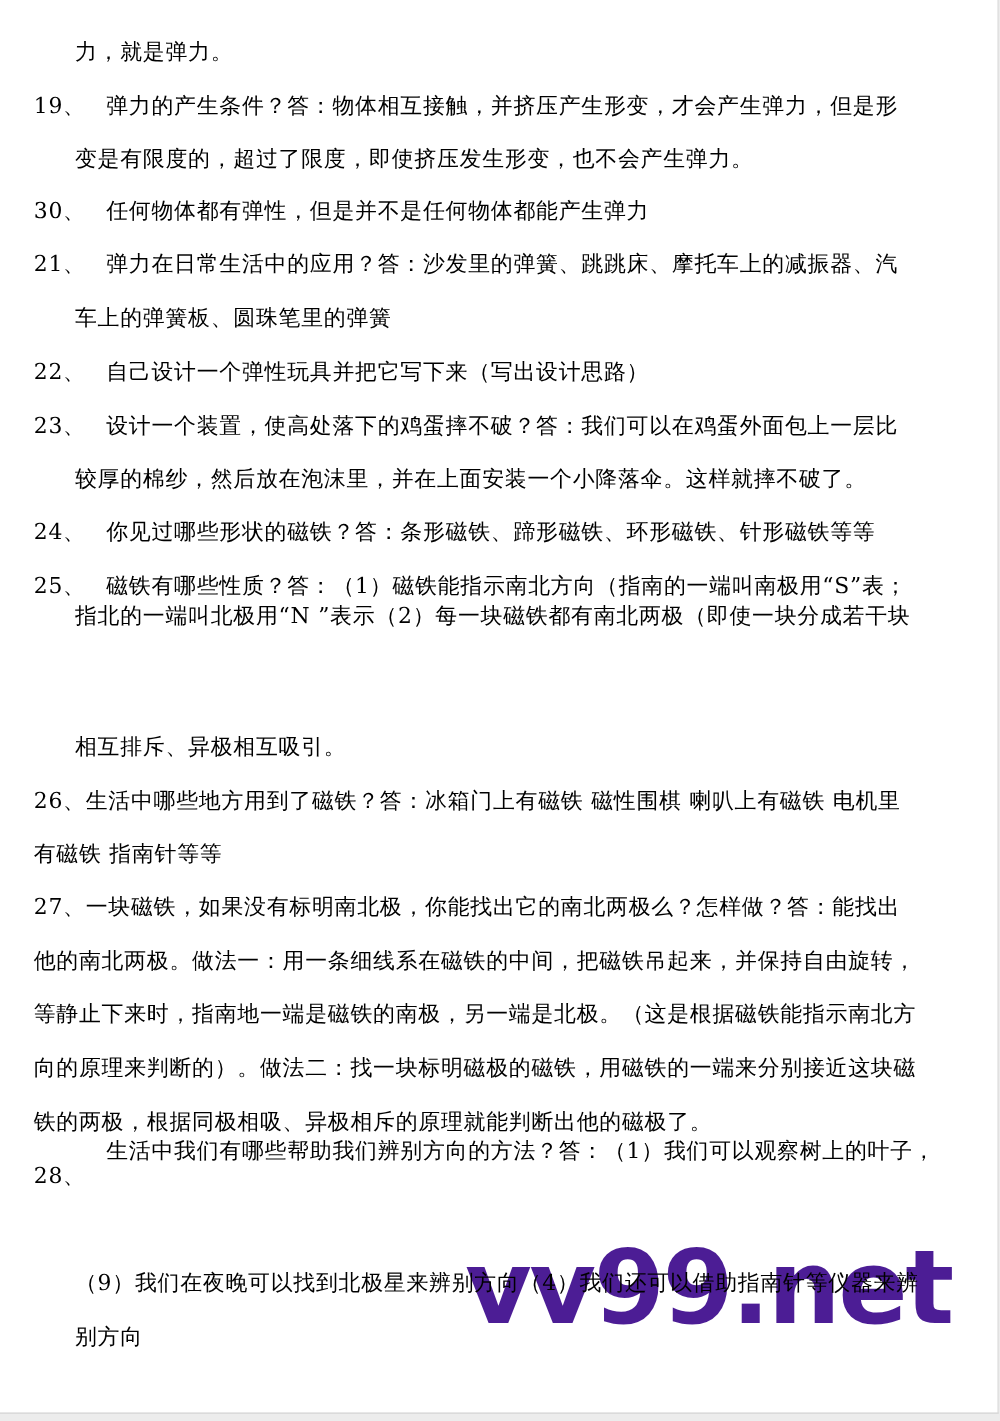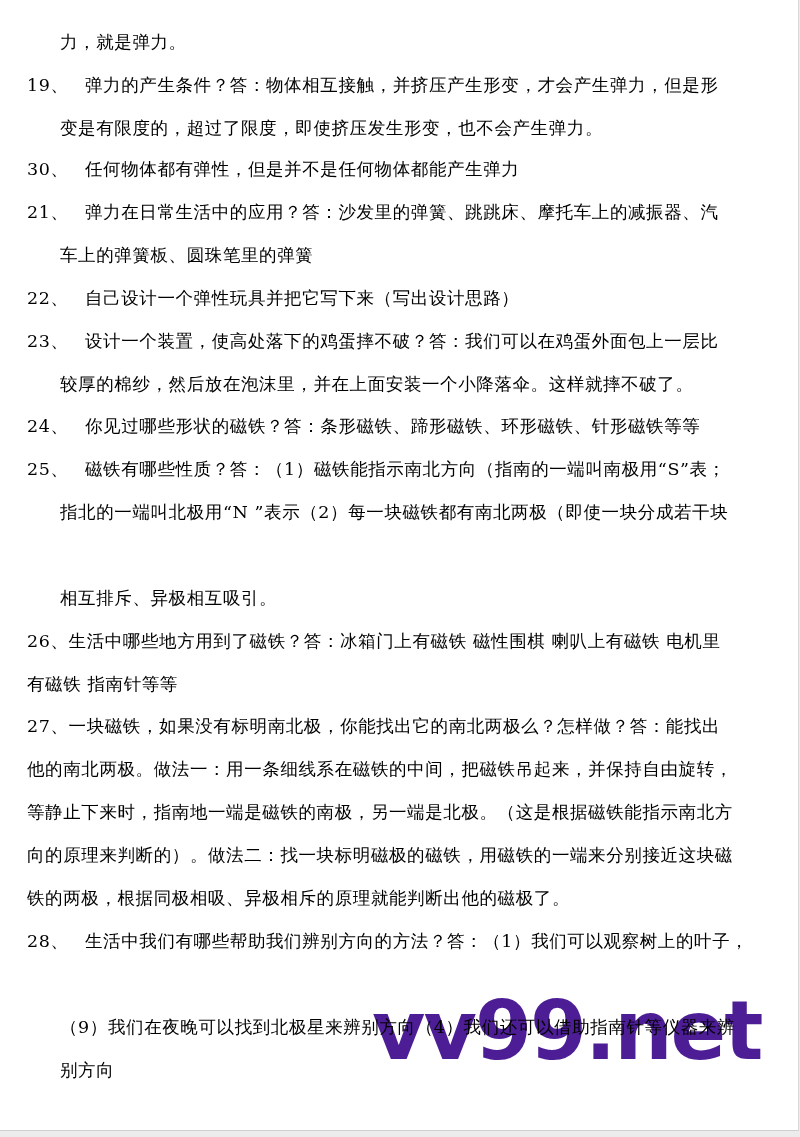--- a/index.html
+++ b/index.html
@@ -47,29 +47,29 @@
 
   <div class="line num" style="top:329px;">23、</div>
   <div class="line" style="left:85px; top:329px;">设计一个装置，使高处落下的鸡蛋摔不破？答：我们可以在鸡蛋外面包上一层比</div>
   <div class="line" style="left:60px; top:372px;">较厚的棉纱，然后放在泡沫里，并在上面安装一个小降落伞。这样就摔不破了。</div>
 
   <div class="line num" style="top:414px;">24、</div>
   <div class="line" style="left:85px; top:414px;">你见过哪些形状的磁铁？答：条形磁铁、蹄形磁铁、环形磁铁、针形磁铁等等</div>
 
   <div class="line num" style="top:457px;">25、</div>
   <div class="line" style="left:85px; top:457px;">磁铁有哪些性质？答：（1）磁铁能指示南北方向（指南的一端叫南极用“S”表；</div>
-  <div class="line" style="left:60px; top:500px;">指北的一端叫北极用“N ”表示（2）每一块磁铁都有南北两极（即使一块分成若干块</div>
+  <div class="line" style="left:60px; top:481px;">指北的一端叫北极用“N ”表示（2）每一块磁铁都有南北两极（即使一块分成若干块</div>
   <div class="line" style="left:60px; top:586px;">相互排斥、异极相互吸引。</div>
 
   <div class="line" style="left:27px; top:629px;">26、生活中哪些地方用到了磁铁？答：冰箱门上有磁铁 磁性围棋 喇叭上有磁铁 电机里</div>
   <div class="line" style="left:27px; top:672px;">有磁铁 指南针等等</div>
 
   <div class="line" style="left:27px; top:714px;">27、一块磁铁，如果没有标明南北极，你能找出它的南北两极么？怎样做？答：能找出</div>
   <div class="line" style="left:27px; top:757px;text-align:center;">他的南北两极。做法一：用一条细线系在磁铁的中间，把磁铁吊起来，并保持自由旋转，</div>
   <div class="line" style="left:27px; top:800px;">等静止下来时，指南地一端是磁铁的南极，另一端是北极。（这是根据磁铁能指示南北方</div>
   <div class="line" style="left:27px; top:843px;">向的原理来判断的）。做法二：找一块标明磁极的磁铁，用磁铁的一端来分别接近这块磁</div>
   <div class="line" style="left:27px; top:886px;">铁的两极，根据同极相吸、异极相斥的原理就能判断出他的磁极了。</div>
 
   <div class="line num" style="top:929px;">28、</div>
-  <div class="line" style="left:85px; top:929px;">生活中我们有哪些帮助我们辨别方向的方法？答：（1）我们可以观察树上的叶子，</div>
+  <div class="line" style="left:85px; top:909px;">生活中我们有哪些帮助我们辨别方向的方法？答：（1）我们可以观察树上的叶子，</div>
   <div class="line" style="left:60px; top:1015px;">（9）我们在夜晚可以找到北极星来辨别方向（4）我们还可以借助指南针等仪器来辨</div>
   <div class="line" style="left:60px; top:1058px;">别方向</div>
 </div>
 
 </body></html>

